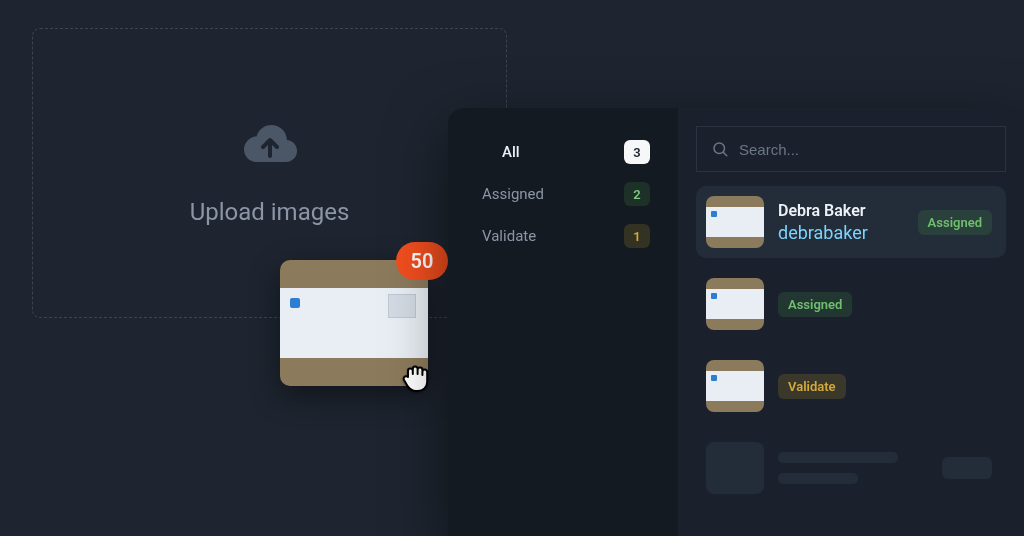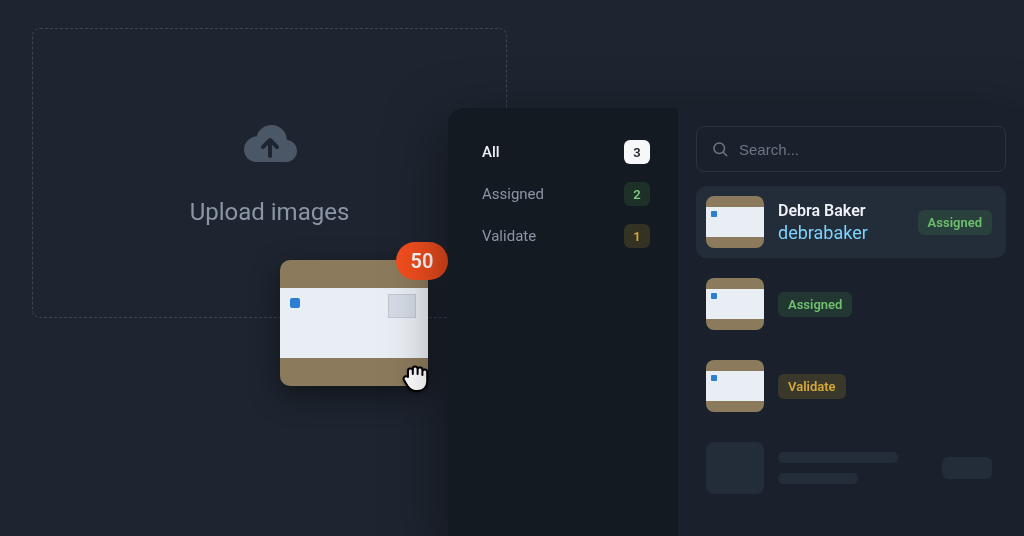--- a/index.html
+++ b/index.html
@@ -115,21 +115,21 @@
     gap: 18px;
   }
   .filter-row {
     display: flex;
     align-items: center;
     justify-content: space-between;
     font-size: 15px;
     cursor: pointer;
   }
   .filter-row .label { color: #8b95a5; }
-  .filter-row.active .label { color: #eef2f6; font-weight: 500; }
+  .filter-row.active .label { color: #eef2f6; font-weight: 500; margin-left: 20px; }
   .count {
     width: 26px;
     height: 24px;
     border-radius: 6px;
     font-size: 13px;
     font-weight: 600;
     display: flex;
     align-items: center;
     justify-content: center;
   }
@@ -143,21 +143,21 @@
     flex: 1;
     background: #1a212c;
     padding: 18px 18px 0 18px;
     display: flex;
     flex-direction: column;
     gap: 14px;
   }
   .search {
     height: 46px;
     border: 1px solid #2a3340;
-    border-radius: 8px;
+    border-radius: 0;
     display: flex;
     align-items: center;
     gap: 10px;
     padding: 0 14px;
     background: #1a212c;
   }
   .search input {
     flex: 1;
     background: transparent;
     border: none;

